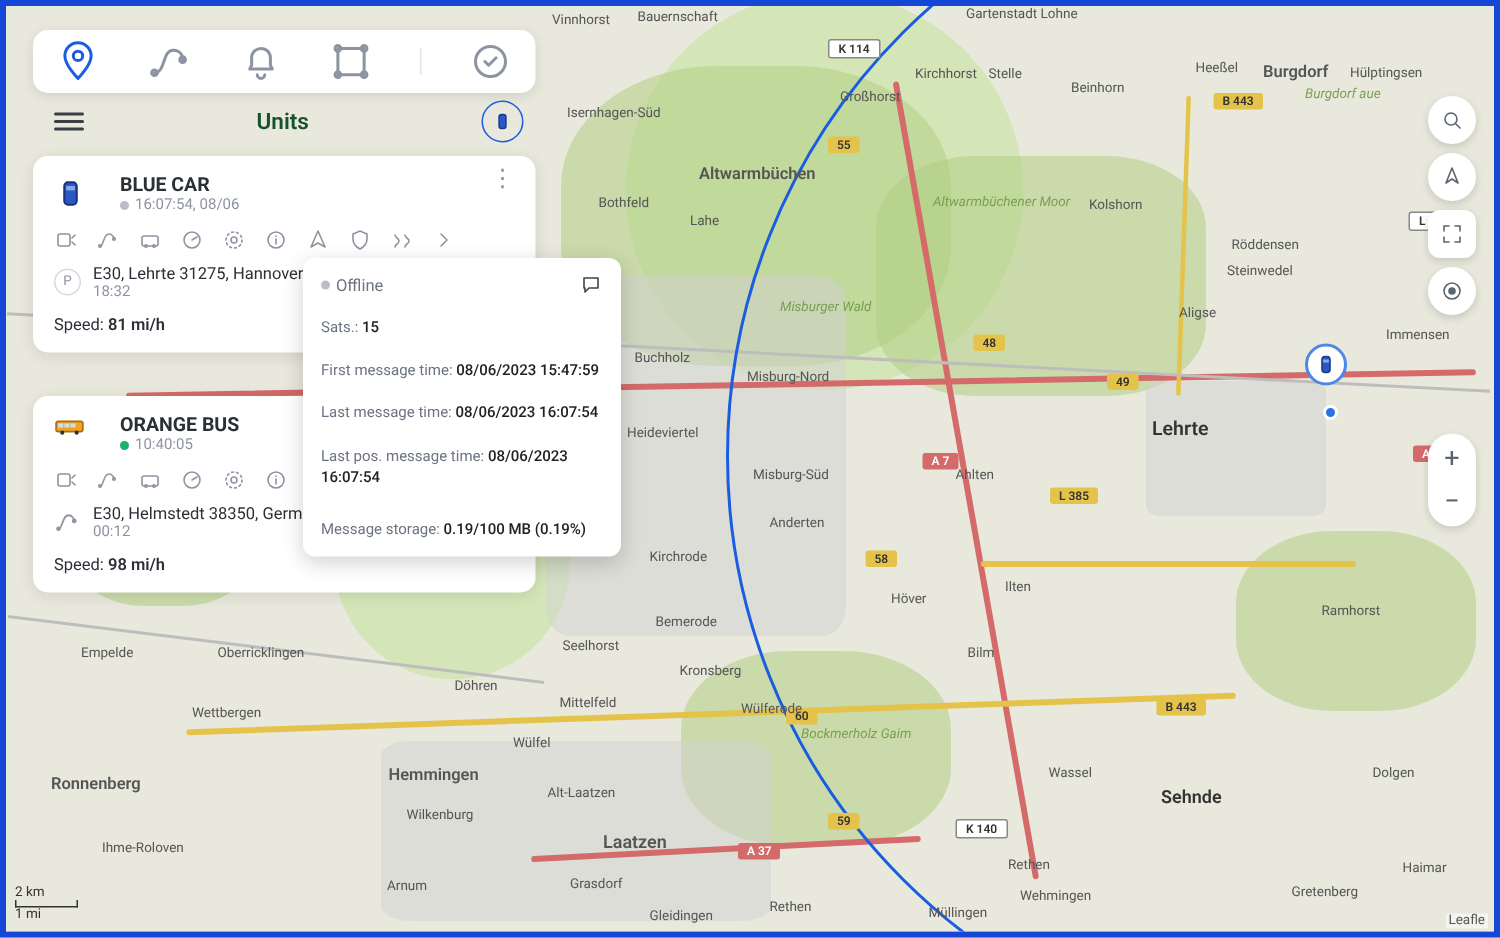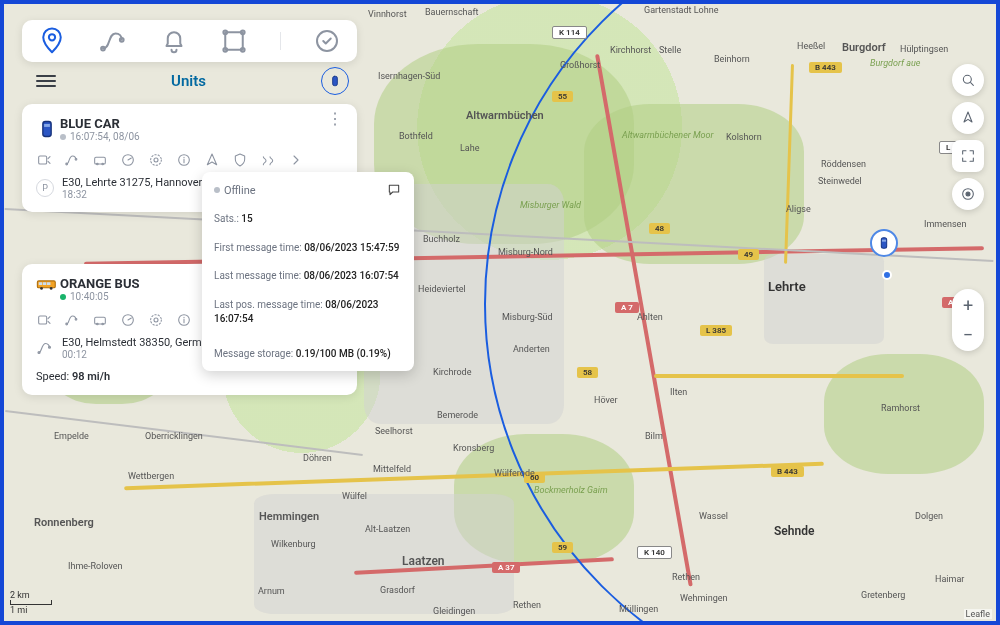--- a/index.html
+++ b/index.html
@@ -31,27 +31,27 @@
   
   .tabbar{ position:absolute; left:18px; top:16px; width:335px; height:42px; background:#fff; border-radius:10px; box-shadow:0 2px 8px rgba(0,0,0,0.1); display:flex; align-items:center; justify-content:space-around; }
   .tabbar .tab{width:30px;height:30px;display:flex;align-items:center;justify-content:center;border-radius:6px;cursor:pointer;color:#8d94a1;}
   .tabbar .tab.active{color:#1a5de0;}
   .tabbar .sep{width:1px;height:18px;background:#e4e6ea;}
   
   
   .units-hdr{position:absolute;left:18px;top:60px;width:335px;height:34px;display:flex;align-items:center;justify-content:space-between;padding:0 8px 0 14px;}
   .hamb{width:20px;display:flex;flex-direction:column;gap:3px;cursor:pointer;}
   .hamb div{height:2px;background:#3a3f47;border-radius:1px;}
-  .units-hdr h1{font-size:15px;font-weight:600;color:#0369a1;}
+  .units-hdr h1{font-size:15px;font-weight:600;color:#14532d;}
   .round-btn{width:28px;height:28px;border:1.5px solid #1a5de0;border-radius:50%;display:flex;align-items:center;justify-content:center;cursor:pointer;}
   .round-btn svg{width:14px;height:14px;}
   
   
   .card{position:absolute;left:18px;width:335px;background:#fff;border-radius:10px;box-shadow:0 2px 10px rgba(0,0,0,0.1);padding:12px 14px 12px 14px;}
-  .card-hd{display:flex;align-items:flex-start;gap:2px;}
+  .card-hd{display:flex;align-items:flex-start;gap:22px;}
   .veh-ico{width:22px;display:flex;align-items:center;justify-content:center;}
   .card-title{font-size:13px;font-weight:700;color:#2b2f36;}
   .card-sub{font-size:10px;color:#8d94a1;display:flex;align-items:center;gap:4px;}
   .dot{width:6px;height:6px;border-radius:50%;display:inline-block;}
   .dot.grey{background:#b9bfc8;}
   .dot.green{background:#19b36a;}
   .card-menu{margin-left:auto;color:#8d94a1;cursor:pointer;font-size:16px;letter-spacing:0;line-height:0.4;}
   .icon-row{display:flex;gap:12px;margin:10px 0 8px 0;color:#8d94a1;align-items:center;overflow:hidden;}
   .icon-row .i{width:16px;height:16px;flex:0 0 auto;cursor:pointer;}
   .loc-row{display:flex;align-items:center;gap:8px;font-size:11px;color:#2b2f36;}
@@ -307,20 +307,21 @@
         <path d="M9 6l6 6-6 6"></path>
       </svg>
   </div>
   <div class="loc-row">
     <span class="loc-chip">P</span>
     <div style="flex:1;overflow:hidden;">
       <div style="white-space:nowrap;overflow:hidden;text-overflow:ellipsis;">E30, Lehrte 31275, Hannover</div>
       <div class="loc-time">18:32</div>
     </div>
   </div>
+  <div class="speed"><span>Speed:</span> <b>81 mi/h</b></div>
 </div>
 
 <div class="card" style="top:260px;">
   <div class="card-hd">
     <div class="veh-ico">
       <svg viewBox="0 0 32 20" width="26" height="18">
           <rect x="2" y="4" width="26" height="10" rx="2" fill="#f2a224" stroke="#b06e0a"></rect>
           <rect x="4" y="6" width="5" height="4" fill="#cde" stroke="none"></rect>
           <rect x="10" y="6" width="5" height="4" fill="#cde" stroke="none"></rect>
           <rect x="16" y="6" width="5" height="4" fill="#cde" stroke="none"></rect>

